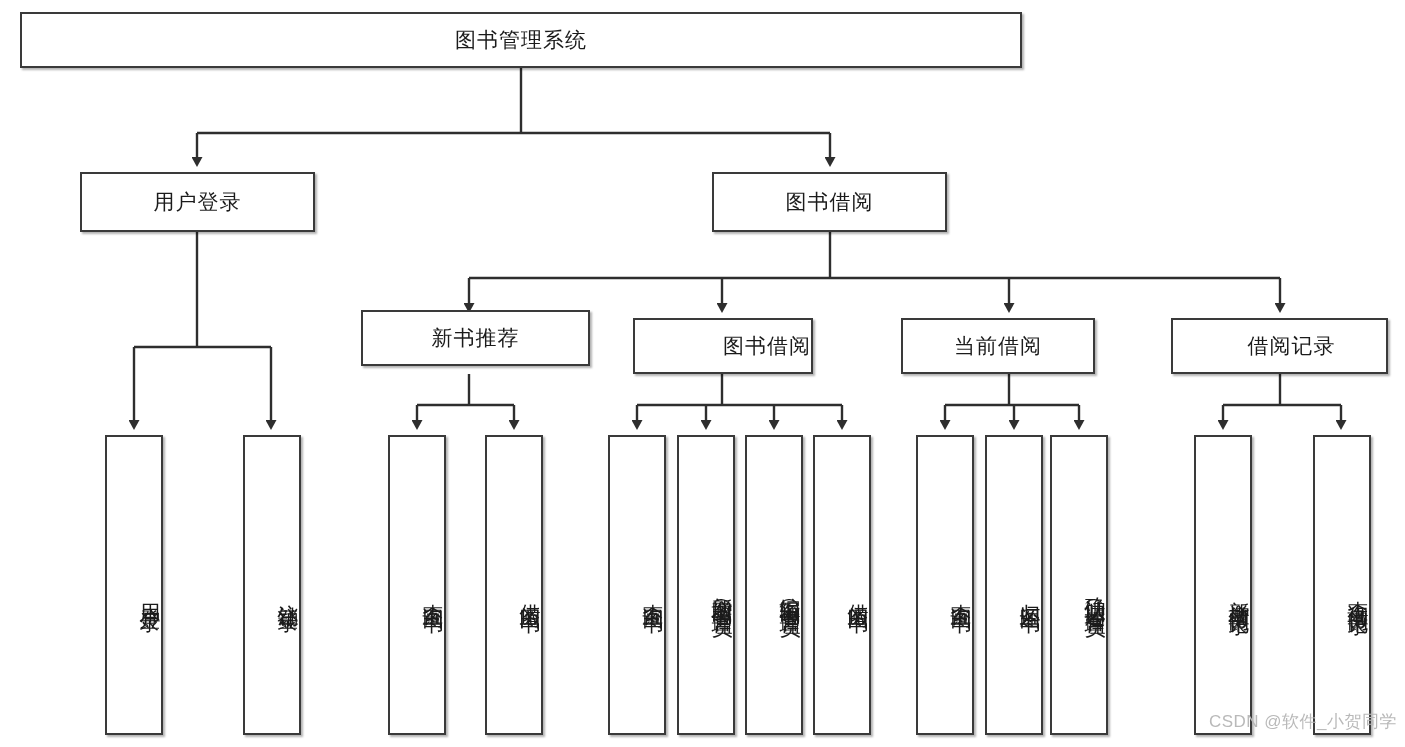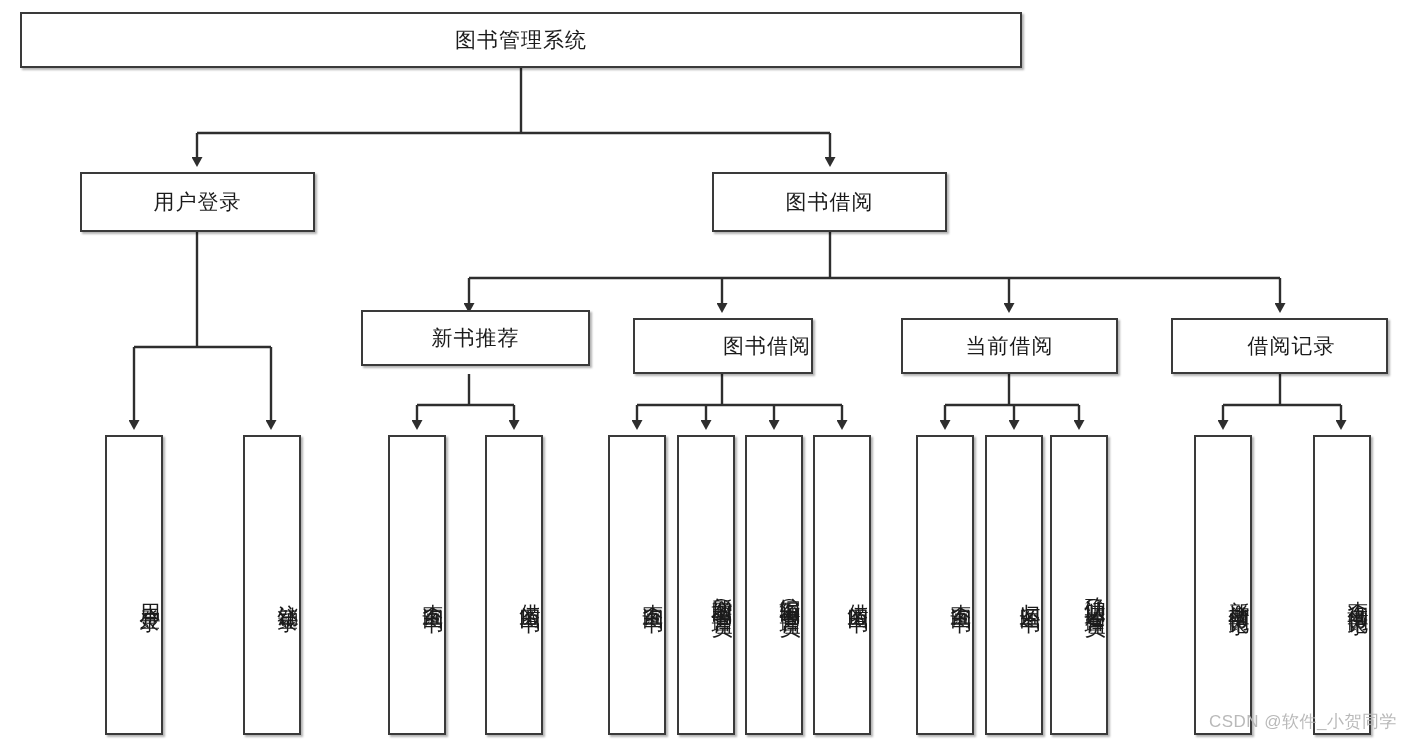--- a/index.html
+++ b/index.html
@@ -126,21 +126,21 @@
 <div class="node h" style="left:712px; top:172px; width:235px; height:60px;">
   <span>图书借阅</span>
 </div>
 
 <div class="node h" style="left:361px; top:310px; width:229px; height:56px;">
   <span>新书推荐</span>
 </div>
 <div class="node h" style="left:633px; top:318px; width:180px; height:56px;justify-content:flex-end;">
   <span>图书借阅</span>
 </div>
-<div class="node h" style="left:901px; top:318px; width:217px; height:56px;text-align:center;">
+<div class="node h" style="left:901px; top:318px; width:194px; height:56px;text-align:center;">
   <span>当前借阅</span>
 </div>
 <div class="node h" style="left:1171px; top:318px; width:217px; height:56px;padding-left:24px;">
   <span>借阅记录</span>
 </div>
 
 <div class="node v" style="left:105px; top:435px; width:58px; height:300px;">
   <span>用户登录</span>
 </div>
 <div class="node v" style="left:243px; top:435px; width:58px; height:300px;">

